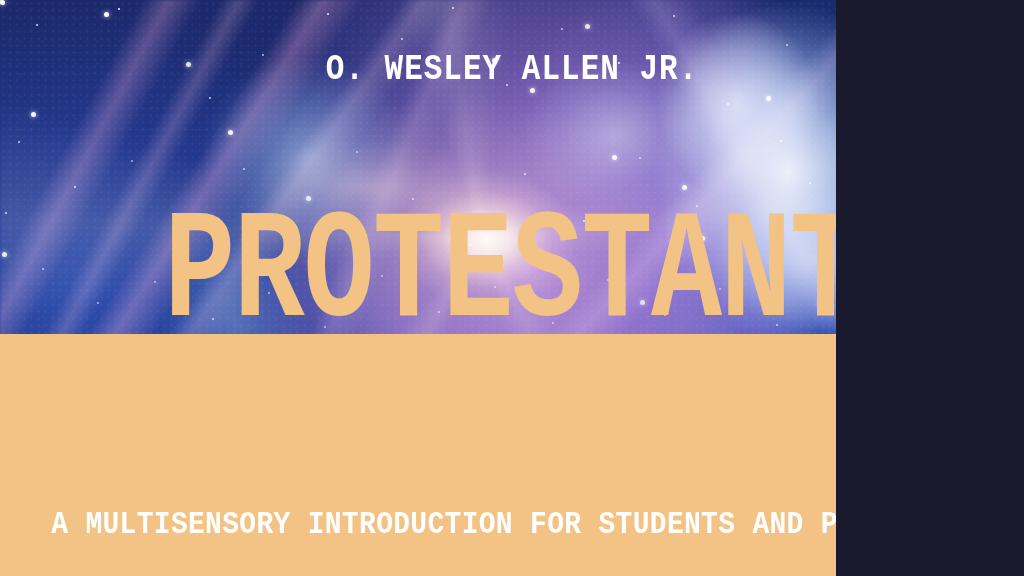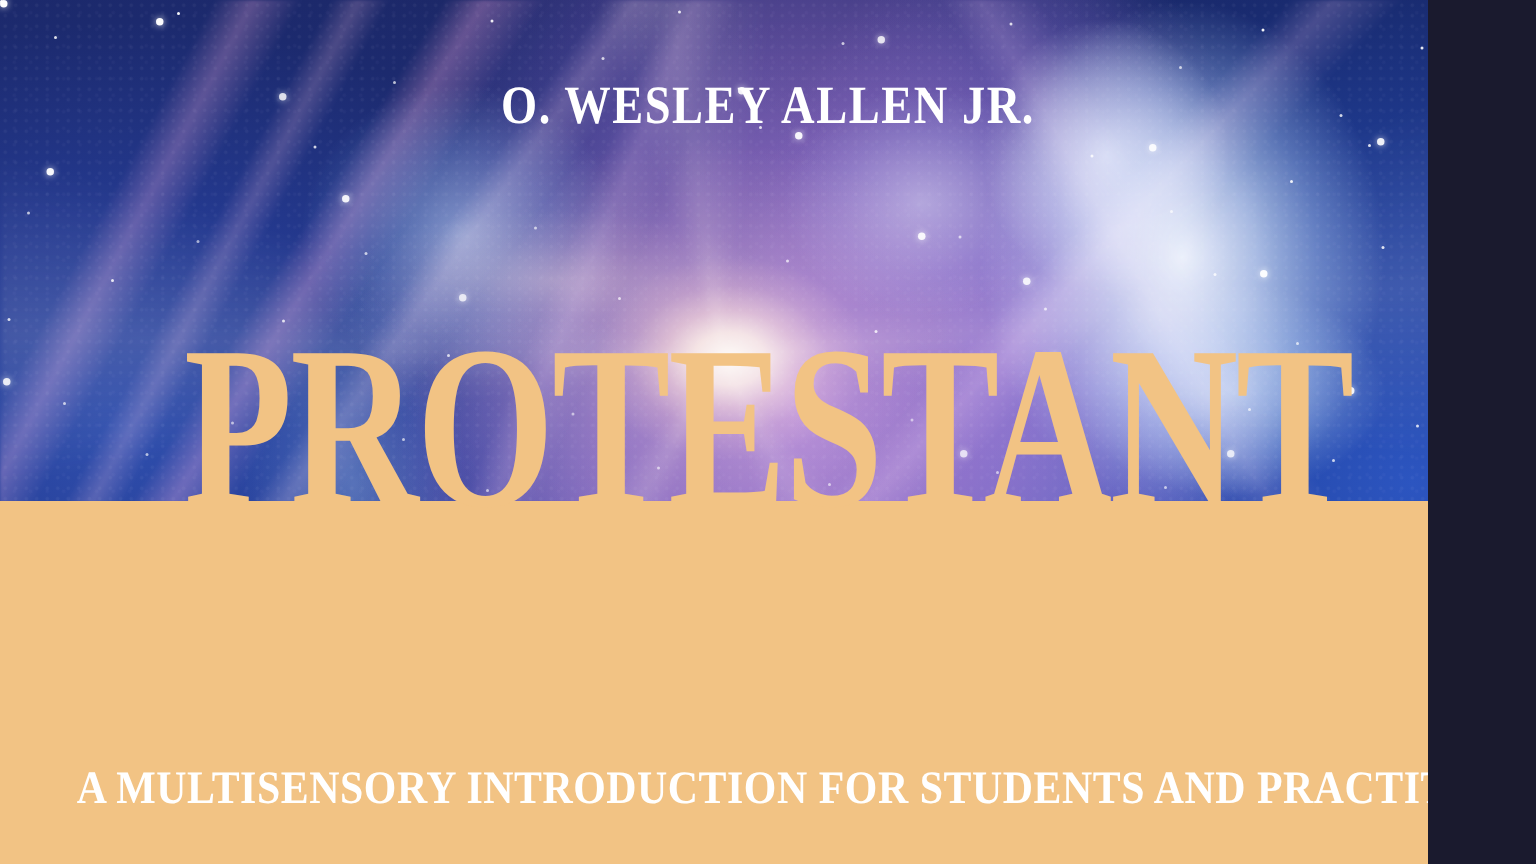--- a/index.html
+++ b/index.html
@@ -4,24 +4,24 @@
 <title>Book Cover</title>
 <style>
   html, body {
     margin: 0;
     padding: 0;
     background: #1a1a2e;
   }
 
   .cover {
     position: relative;
-    width: 952px;
+    width: 836px;
     height: 576px;
     overflow: hidden;
-    font-family: Liberation Serif, serif;
+    font-family: Liberation Mono, monospace;
     -webkit-font-smoothing: antialiased;
   }
 
   
   .space-band {
     position: absolute;
     left: 0;
     top: 0;
     width: 1024px;
     height: 334px;
@@ -229,21 +229,21 @@
     line-height: 1;
     transform: scaleX(0.86);
     transform-origin: center top;
     white-space: nowrap;
   }
 
   
   .title-top-clip {
     position: absolute;
     left: 0;
-    top: 12px;
+    top: 1px;
     width: 1024px;
     height: 334px;
     overflow: hidden;
   }
   .title-top {
     position: absolute;
     left: 0;
     top: 196px;
     width: 1024px;
     text-align: center;

